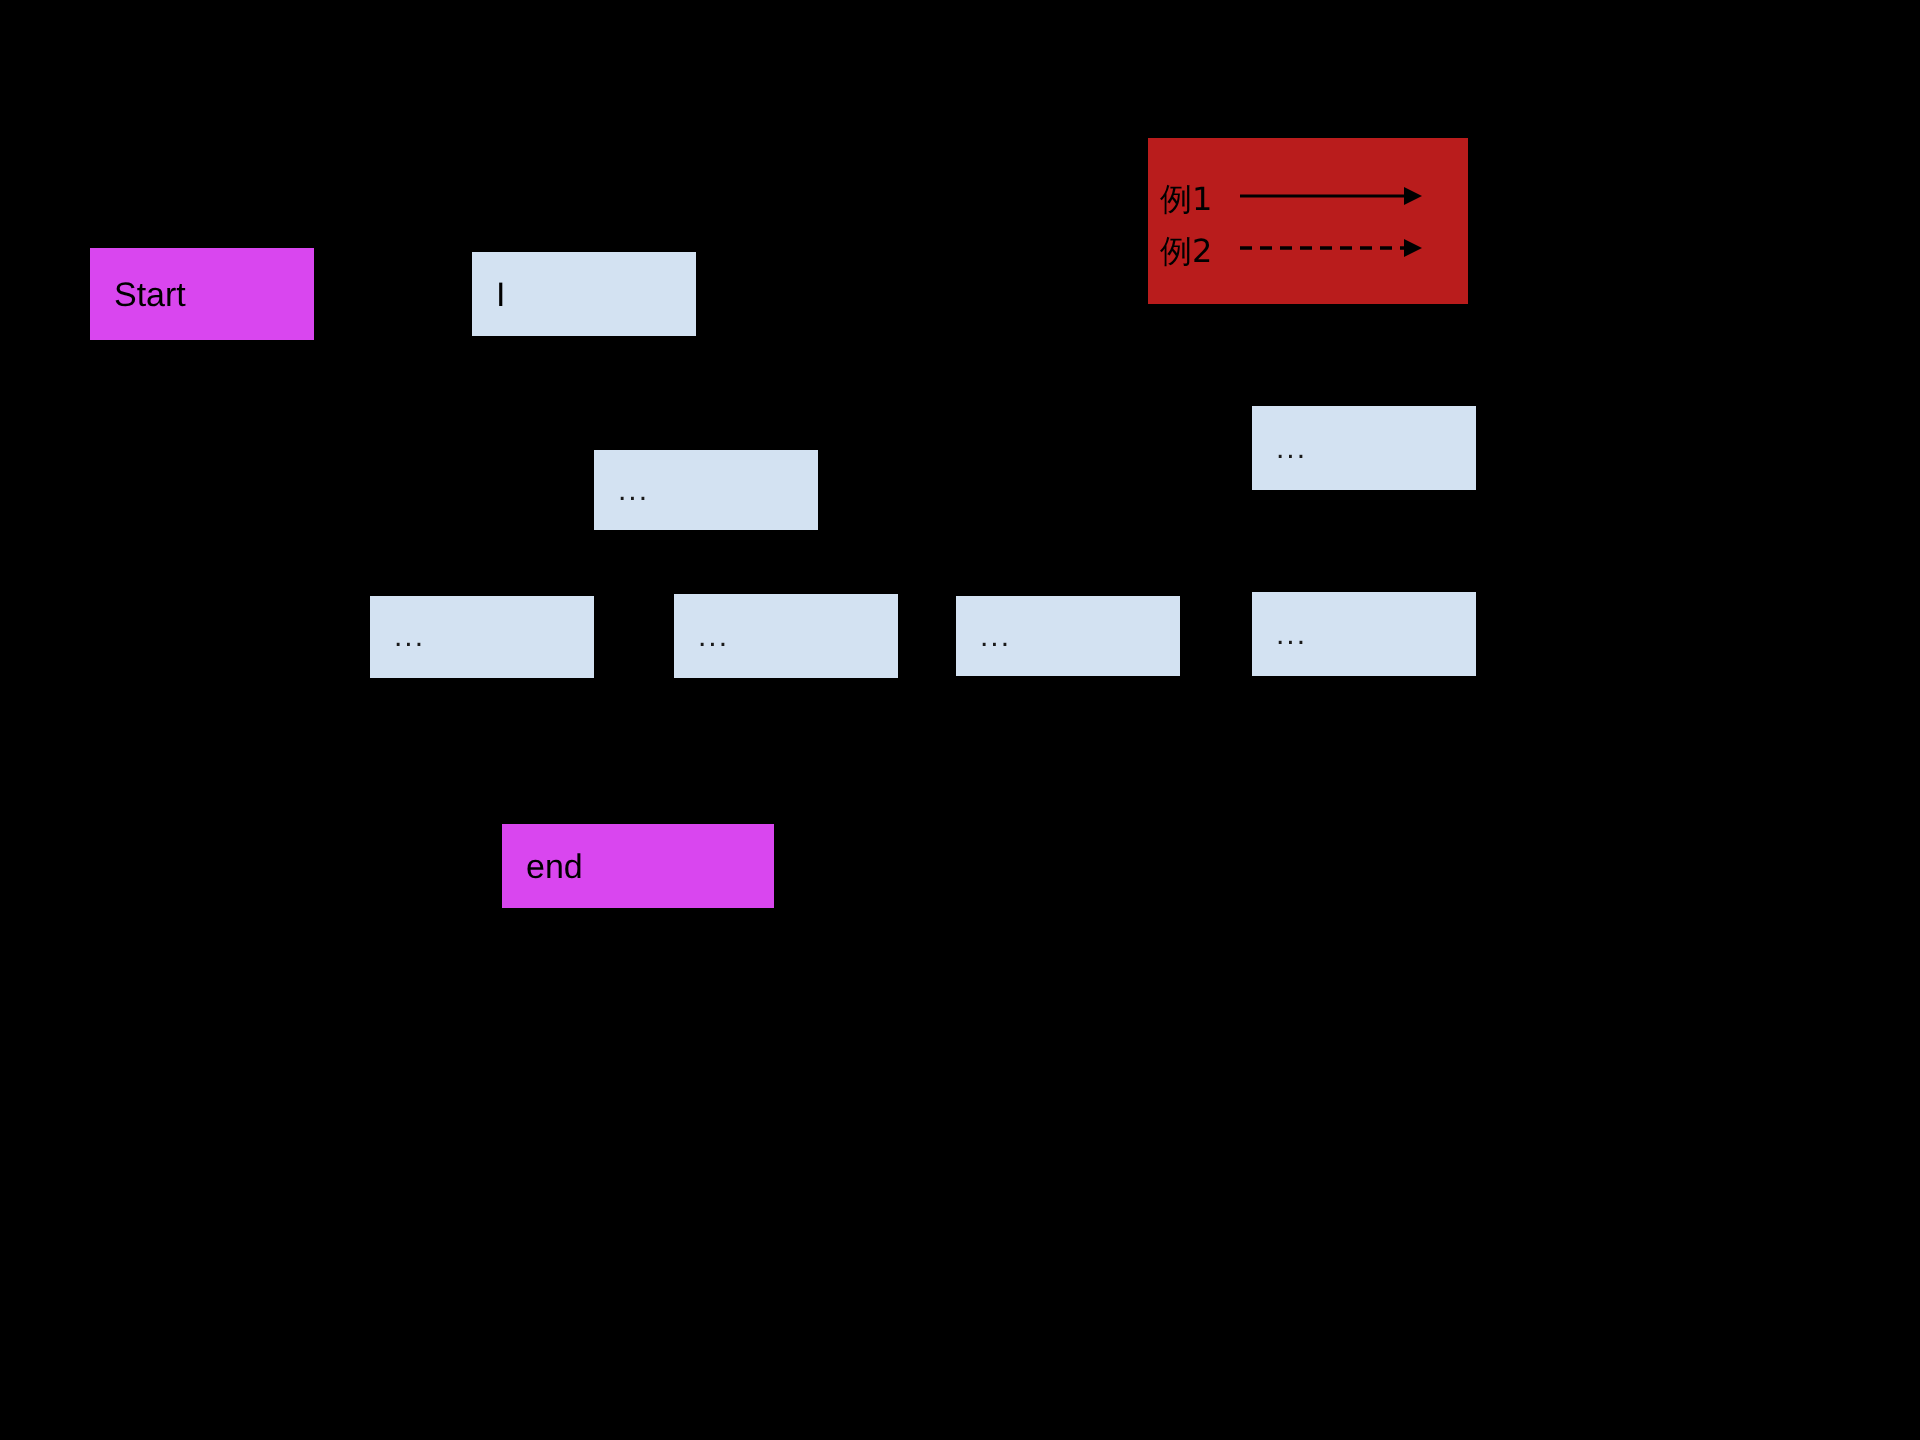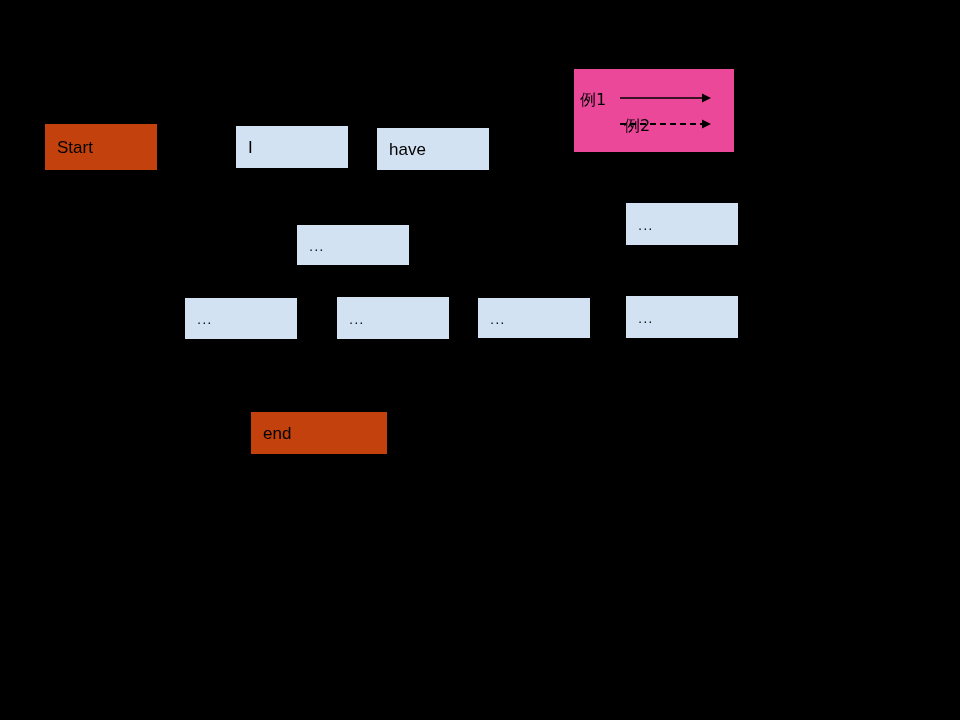--- a/index.html
+++ b/index.html
@@ -20,36 +20,36 @@
     box-sizing: border-box;
     display: flex;
     align-items: center;
     color: #000000;
     font-size: 17px;
     line-height: 1;
     padding-left: 12px;
     white-space: nowrap;
   }
   .node.terminal {
-    background: #c2410c;
+    background: #d946ef;
   }
   .node.process {
     background: #d3e2f2;
   }
   .node .label {
     display: block;
   }
   .node.ellipsis .label {
     font-size: 15px;
     letter-spacing: 1px;
     color: #1a1a1a;
   }
   #legend {
     position: absolute;
-    background: #ec4899;
+    background: #b91c1c;
     box-sizing: border-box;
   }
   .legend-row {
     position: absolute;
     display: flex;
     align-items: center;
   }
   .legend-text {
     font-size: 16px;
     color: #000000;
@@ -66,23 +66,20 @@
 <div id="canvas">
 
   <div class="node terminal" style="left:45px; top:124px; width:112px; height:46px;">
     <span class="label">Start</span>
   </div>
 
   <div class="node process" style="left:236px; top:126px; width:112px; height:42px;">
     <span class="label">I</span>
   </div>
 
-  <div class="node process" style="left:377px; top:128px; width:112px; height:42px;">
-    <span class="label">have</span>
-  </div>
 
   <div class="node process ellipsis" style="left:297px; top:225px; width:112px; height:40px;">
     <span class="label">...</span>
   </div>
 
   <div class="node process ellipsis" style="left:626px; top:203px; width:112px; height:42px;">
     <span class="label">...</span>
   </div>
 
   <div class="node process ellipsis" style="left:185px; top:298px; width:112px; height:41px;">
@@ -109,21 +106,21 @@
 
     <div class="legend-row" style="left:6px; top:23px;">
       <span class="legend-text">例1</span>
     </div>
 
     <svg class="legend-arrow" style="left:44px; top:22px;" width="94" height="14" viewBox="0 0 94 14">
       <line x1="2" y1="7" x2="84" y2="7" stroke="#000000" stroke-width="1.6"></line>
       <polygon points="84,2.5 93,7 84,11.5" fill="#000000"></polygon>
     </svg>
 
-    <div class="legend-row" style="left:6px; top:49px;margin-left:44px;">
+    <div class="legend-row" style="left:6px; top:49px;">
       <span class="legend-text">例2</span>
     </div>
 
     <svg class="legend-arrow" style="left:44px; top:48px;" width="94" height="14" viewBox="0 0 94 14">
       <line x1="2" y1="7" x2="84" y2="7" stroke="#000000" stroke-width="1.8" stroke-dasharray="6 4"></line>
       <polygon points="84,2.5 93,7 84,11.5" fill="#000000"></polygon>
     </svg>
 
   </div>
 

